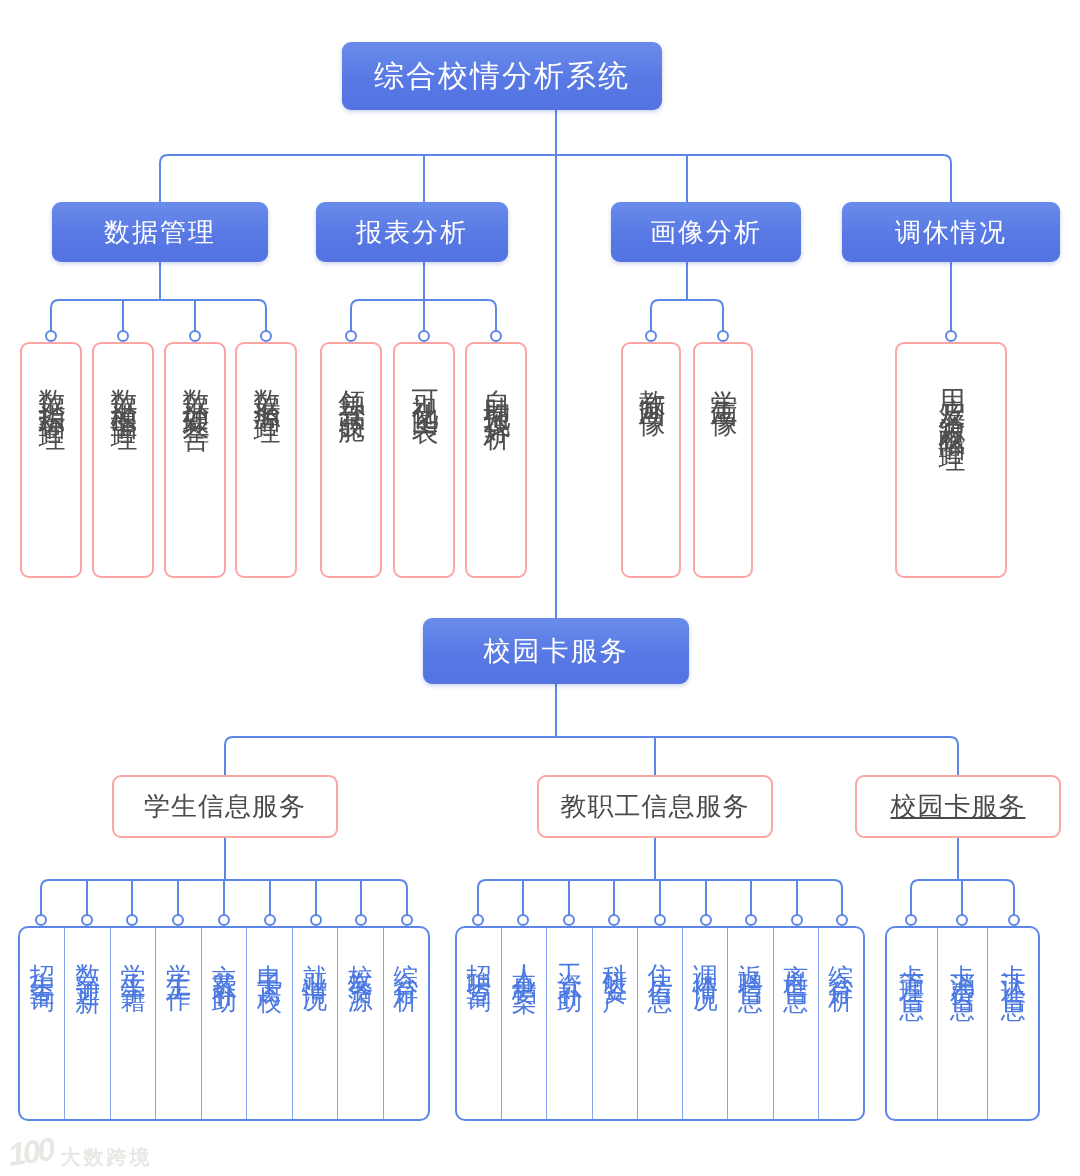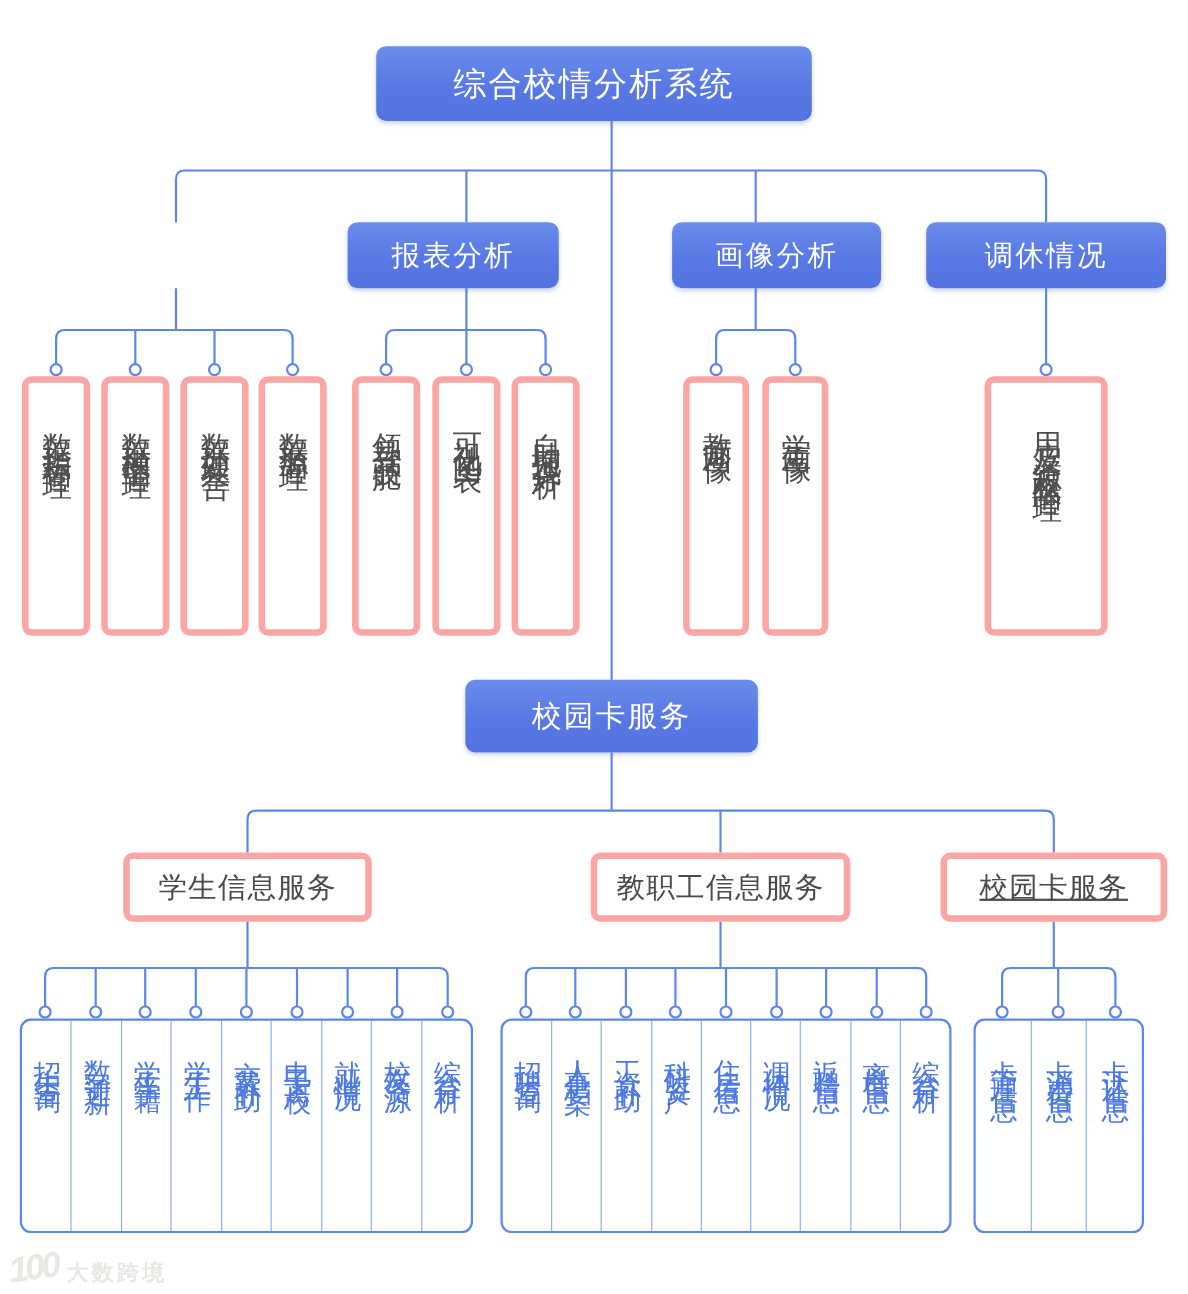--- a/index.html
+++ b/index.html
@@ -7,21 +7,21 @@
           font-family:"Liberation Sans",sans-serif;overflow:hidden;}
   svg.connectors{position:absolute;left:0;top:0;width:1080px;height:1176px;}
 
   .bluebox{position:absolute;display:flex;align-items:center;justify-content:center;
            color:#fff;background:linear-gradient(180deg,#6a8cea 0%,#5878e4 55%,#5273e1 100%);
            border-radius:9px;box-shadow:0 2px 4px rgba(70,100,190,.28);letter-spacing:2px;}
   .root{font-size:30px;}
   .l2{font-size:26px;}
   .stats{font-size:27px;}
 
-  .whitebox{position:absolute;background:#fff;border:6px solid #fca5a5;
+  .whitebox{position:absolute;background:#fff;border:2px solid #fca5a5;
             border-radius:9px;box-sizing:border-box;}
   .hdr3{display:flex;align-items:center;justify-content:center;
         font-size:26px;color:#4a4a4a;letter-spacing:1px;}
 
   .vleaf{display:flex;justify-content:center;padding-top:24px;}
   .vtext{writing-mode:vertical-lr;text-orientation:upright;
          font-size:27px;letter-spacing:7px;color:#4e4e4e;line-height:1.55;}
   .wide .vtext{height:196px;line-height:1.7;}
 
   .group{position:absolute;display:flex;background:#fff;border:2px solid #5c86e8;
@@ -81,24 +81,27 @@
         <circle cx="706" cy="920" r="5"></circle>
       <circle cx="751" cy="920" r="5"></circle>
         <circle cx="797" cy="920" r="5"></circle>
       <circle cx="842" cy="920" r="5"></circle>
       <circle cx="911" cy="920" r="5"></circle>
         <circle cx="962" cy="920" r="5"></circle>
       <circle cx="1014" cy="920" r="5"></circle>
     </g>
   </svg>
 
-  <div class="bluebox root" style="left:342px;top:42px;width:396px;height:68px;">
+  <div class="bluebox root" style="left:342px;top:42px;width:320px;height:68px;">
     <span>综合校情分析系统</span>
   </div>
 
+  <div class="bluebox l2" style="left:52px;top:202px;width:216px;height:60px;">
+    <span>数据管理</span>
+  </div>
   <div class="bluebox l2" style="left:316px;top:202px;width:192px;height:60px;">
     <span>报表分析</span>
   </div>
   <div class="bluebox l2" style="left:611px;top:202px;width:190px;height:60px;">
     <span>画像分析</span>
   </div>
   <div class="bluebox l2" style="left:842px;top:202px;width:218px;height:60px;">
     <span>调休情况</span>
   </div>
 

